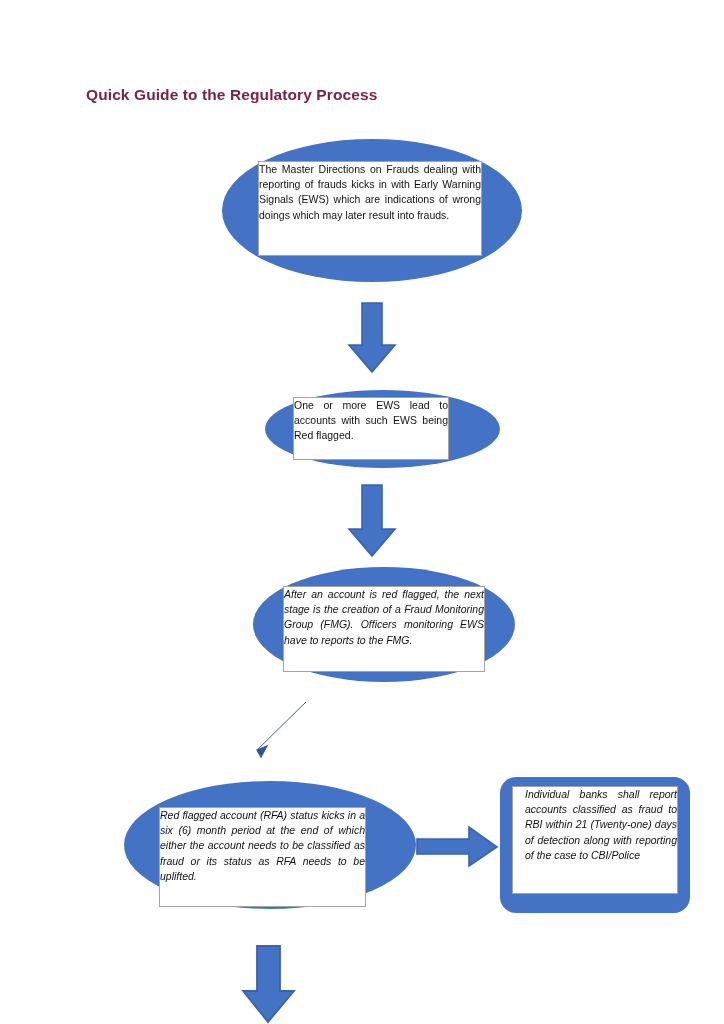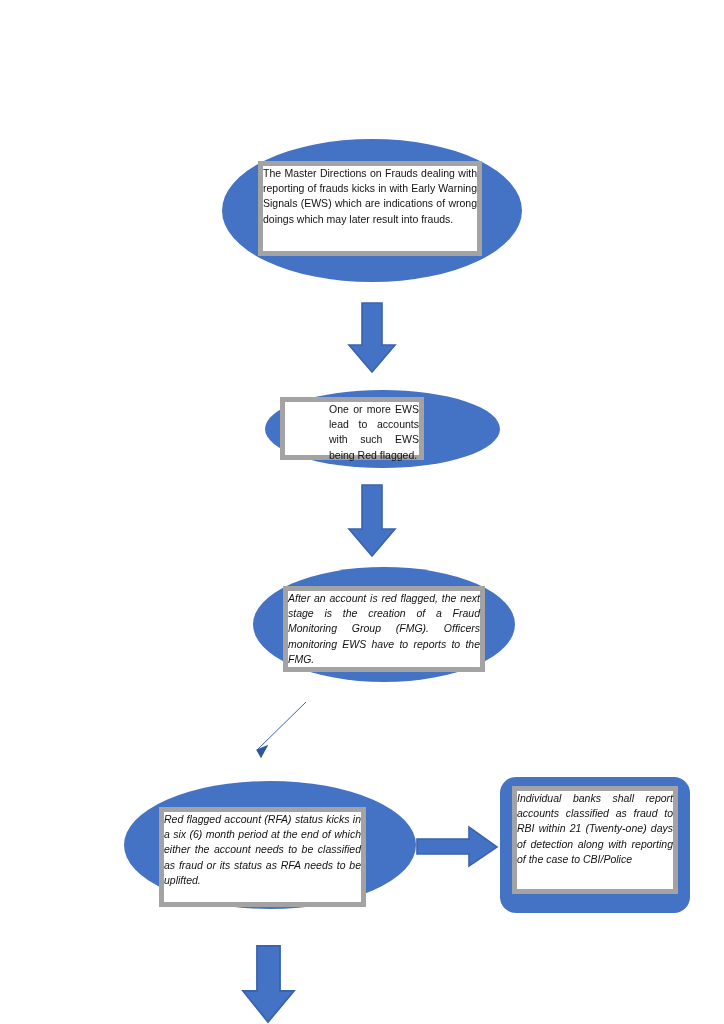--- a/index.html
+++ b/index.html
@@ -36,21 +36,21 @@
     border-radius: 50%;
   }
   .roundrect {
     position: absolute;
     background: #4472C4;
     border-radius: 16px;
   }
   .textbox {
     position: absolute;
     background: #ffffff;
-    border: 5px solid #a3a3a3;
+    border: 1px solid #a3a3a3;
     box-sizing: border-box;
     display: flex;
     align-items: flex-start;
   }
   .textbox .txt {
     display: block;
     width: 100%;
     text-align: justify;
     text-align-last: left;
     font-size: 10.5px;
@@ -65,35 +65,36 @@
   .arrow-svg {
     position: absolute;
     overflow: visible;
   }
 </style>
 </head>
 <body>
 
 <div id="page">
 
+  <div id="title">Quick Guide to the Regulatory Process</div>
 
   <div class="node">
     <div class="ellipse" style="left:222px; top:139px; width:300px; height:143px;"></div>
     <div class="textbox" style="left:258px; top:161px; width:224px; height:95px;">
       <span class="txt txt-pad-a">The Master Directions on Frauds dealing with reporting of frauds kicks in with Early Warning Signals (EWS) which are indications of wrong doings which may later result into frauds.</span>
     </div>
   </div>
 
   <svg class="arrow-svg" style="left:348px; top:303px;" width="48" height="70" viewBox="0 0 48 70">
     <polygon points="14,0 34,0 34,42 47,42 24,69 1,42 14,42" fill="#4472C4" stroke="#3A62AE" stroke-width="1.6"></polygon>
   </svg>
 
   <div class="node">
     <div class="ellipse" style="left:265px; top:390px; width:235px; height:78px;"></div>
-    <div class="textbox" style="left:280px; top:397px; width:144px; height:63px;padding-left:44px;">
+    <div class="textbox" style="left:293px; top:397px; width:156px; height:63px;">
       <span class="txt txt-pad-b">One or more EWS lead to accounts with such EWS being Red flagged.</span>
     </div>
   </div>
 
   <svg class="arrow-svg" style="left:348px; top:485px;" width="48" height="72" viewBox="0 0 48 72">
     <polygon points="14,0 34,0 34,44 47,44 24,71 1,44 14,44" fill="#4472C4" stroke="#3A62AE" stroke-width="1.6"></polygon>
   </svg>
 
   <div class="node">
     <div class="ellipse" style="left:253px; top:567px; width:262px; height:115px;"></div>
@@ -113,21 +114,21 @@
       <span class="txt txt-pad-c">Red flagged account (RFA) status kicks in a six (6) month period at the end of which either the account needs to be classified as fraud or its status as RFA needs to be uplifted.</span>
     </div>
   </div>
 
   <svg class="arrow-svg" style="left:417px; top:826px;" width="82" height="42" viewBox="0 0 82 42">
     <polygon points="0,13 52,13 52,1 80,21 52,40 52,28 0,28" fill="#4472C4" stroke="#3A62AE" stroke-width="1.6"></polygon>
   </svg>
 
   <div class="node">
     <div class="roundrect" style="left:500px; top:777px; width:190px; height:136px;"></div>
-    <div class="textbox" style="left:512px; top:786px; width:166px; height:108px;">
+    <div class="textbox" style="left:512px; top:786px; width:166px; height:108px;padding-left:12px;">
       <span class="txt txt-pad-c">Individual banks shall report accounts classified as fraud to RBI within 21 (Twenty-one) days of detection along with reporting of the case to CBI/Police</span>
     </div>
   </div>
 
   <svg class="arrow-svg" style="left:242px; top:946px;" width="54" height="78" viewBox="0 0 54 78">
     <polygon points="15,0 38,0 38,45 52,45 26,76 1,45 15,45" fill="#4472C4" stroke="#3A62AE" stroke-width="1.8"></polygon>
   </svg>
 
 </div>
 

